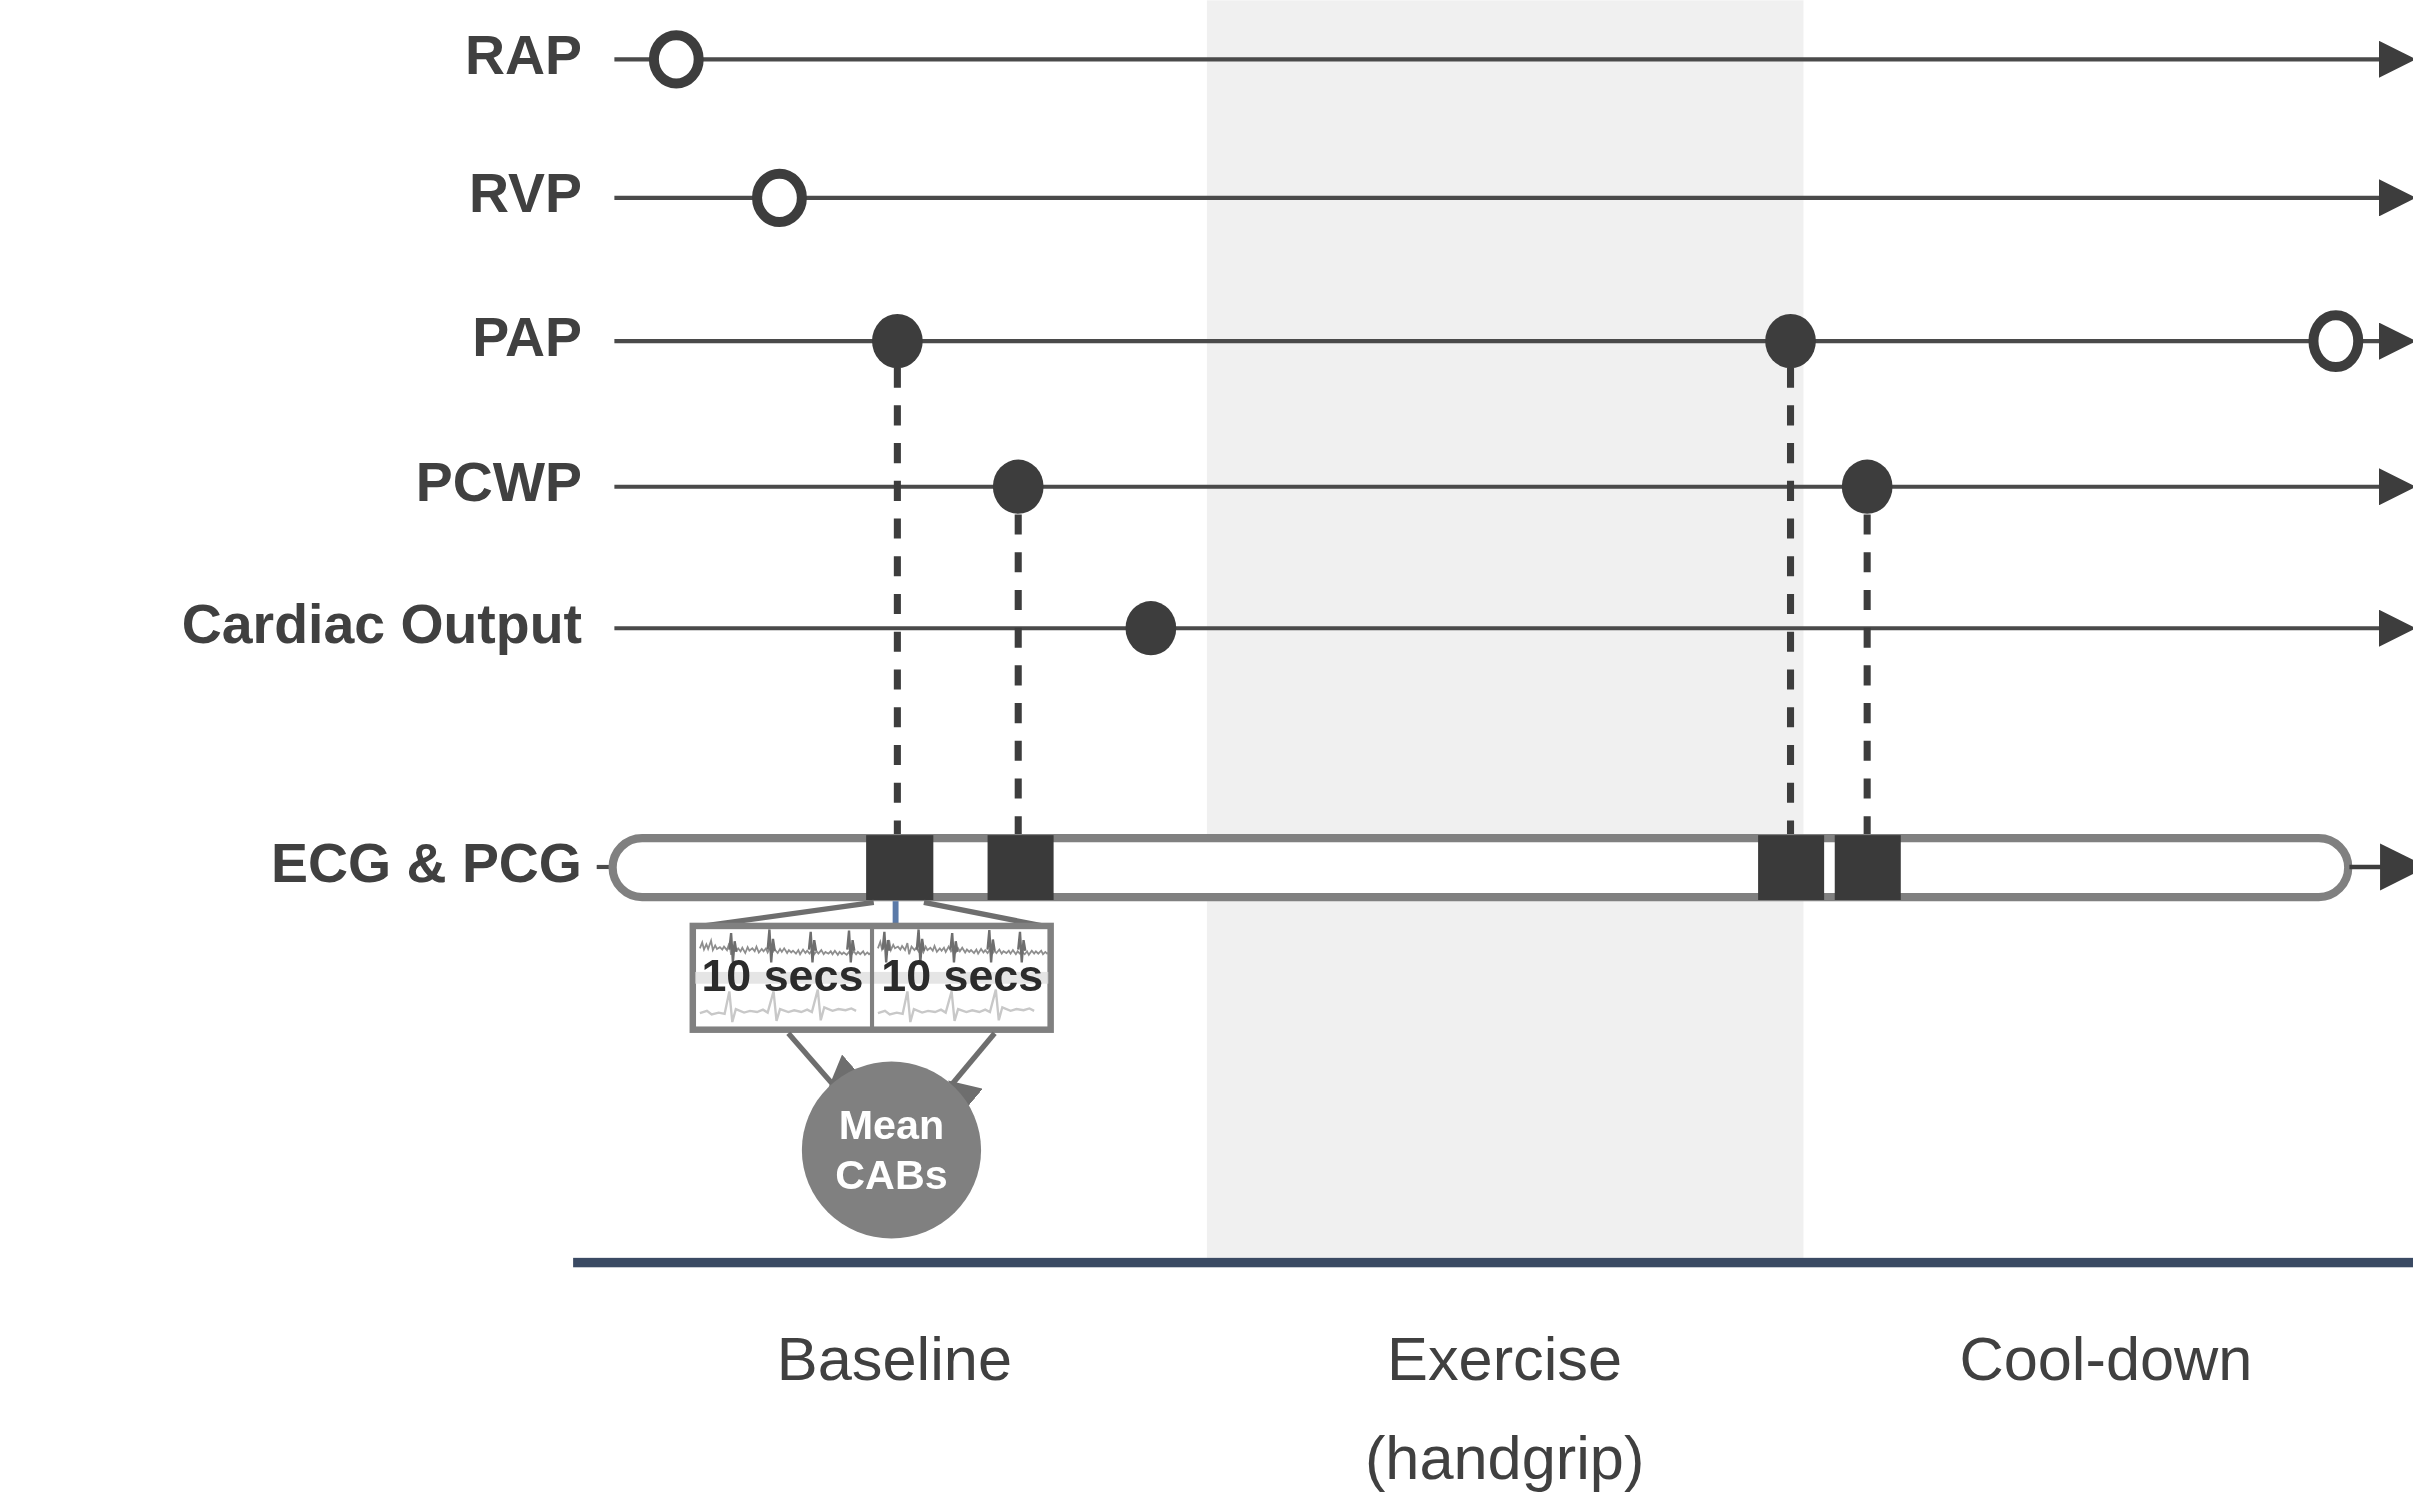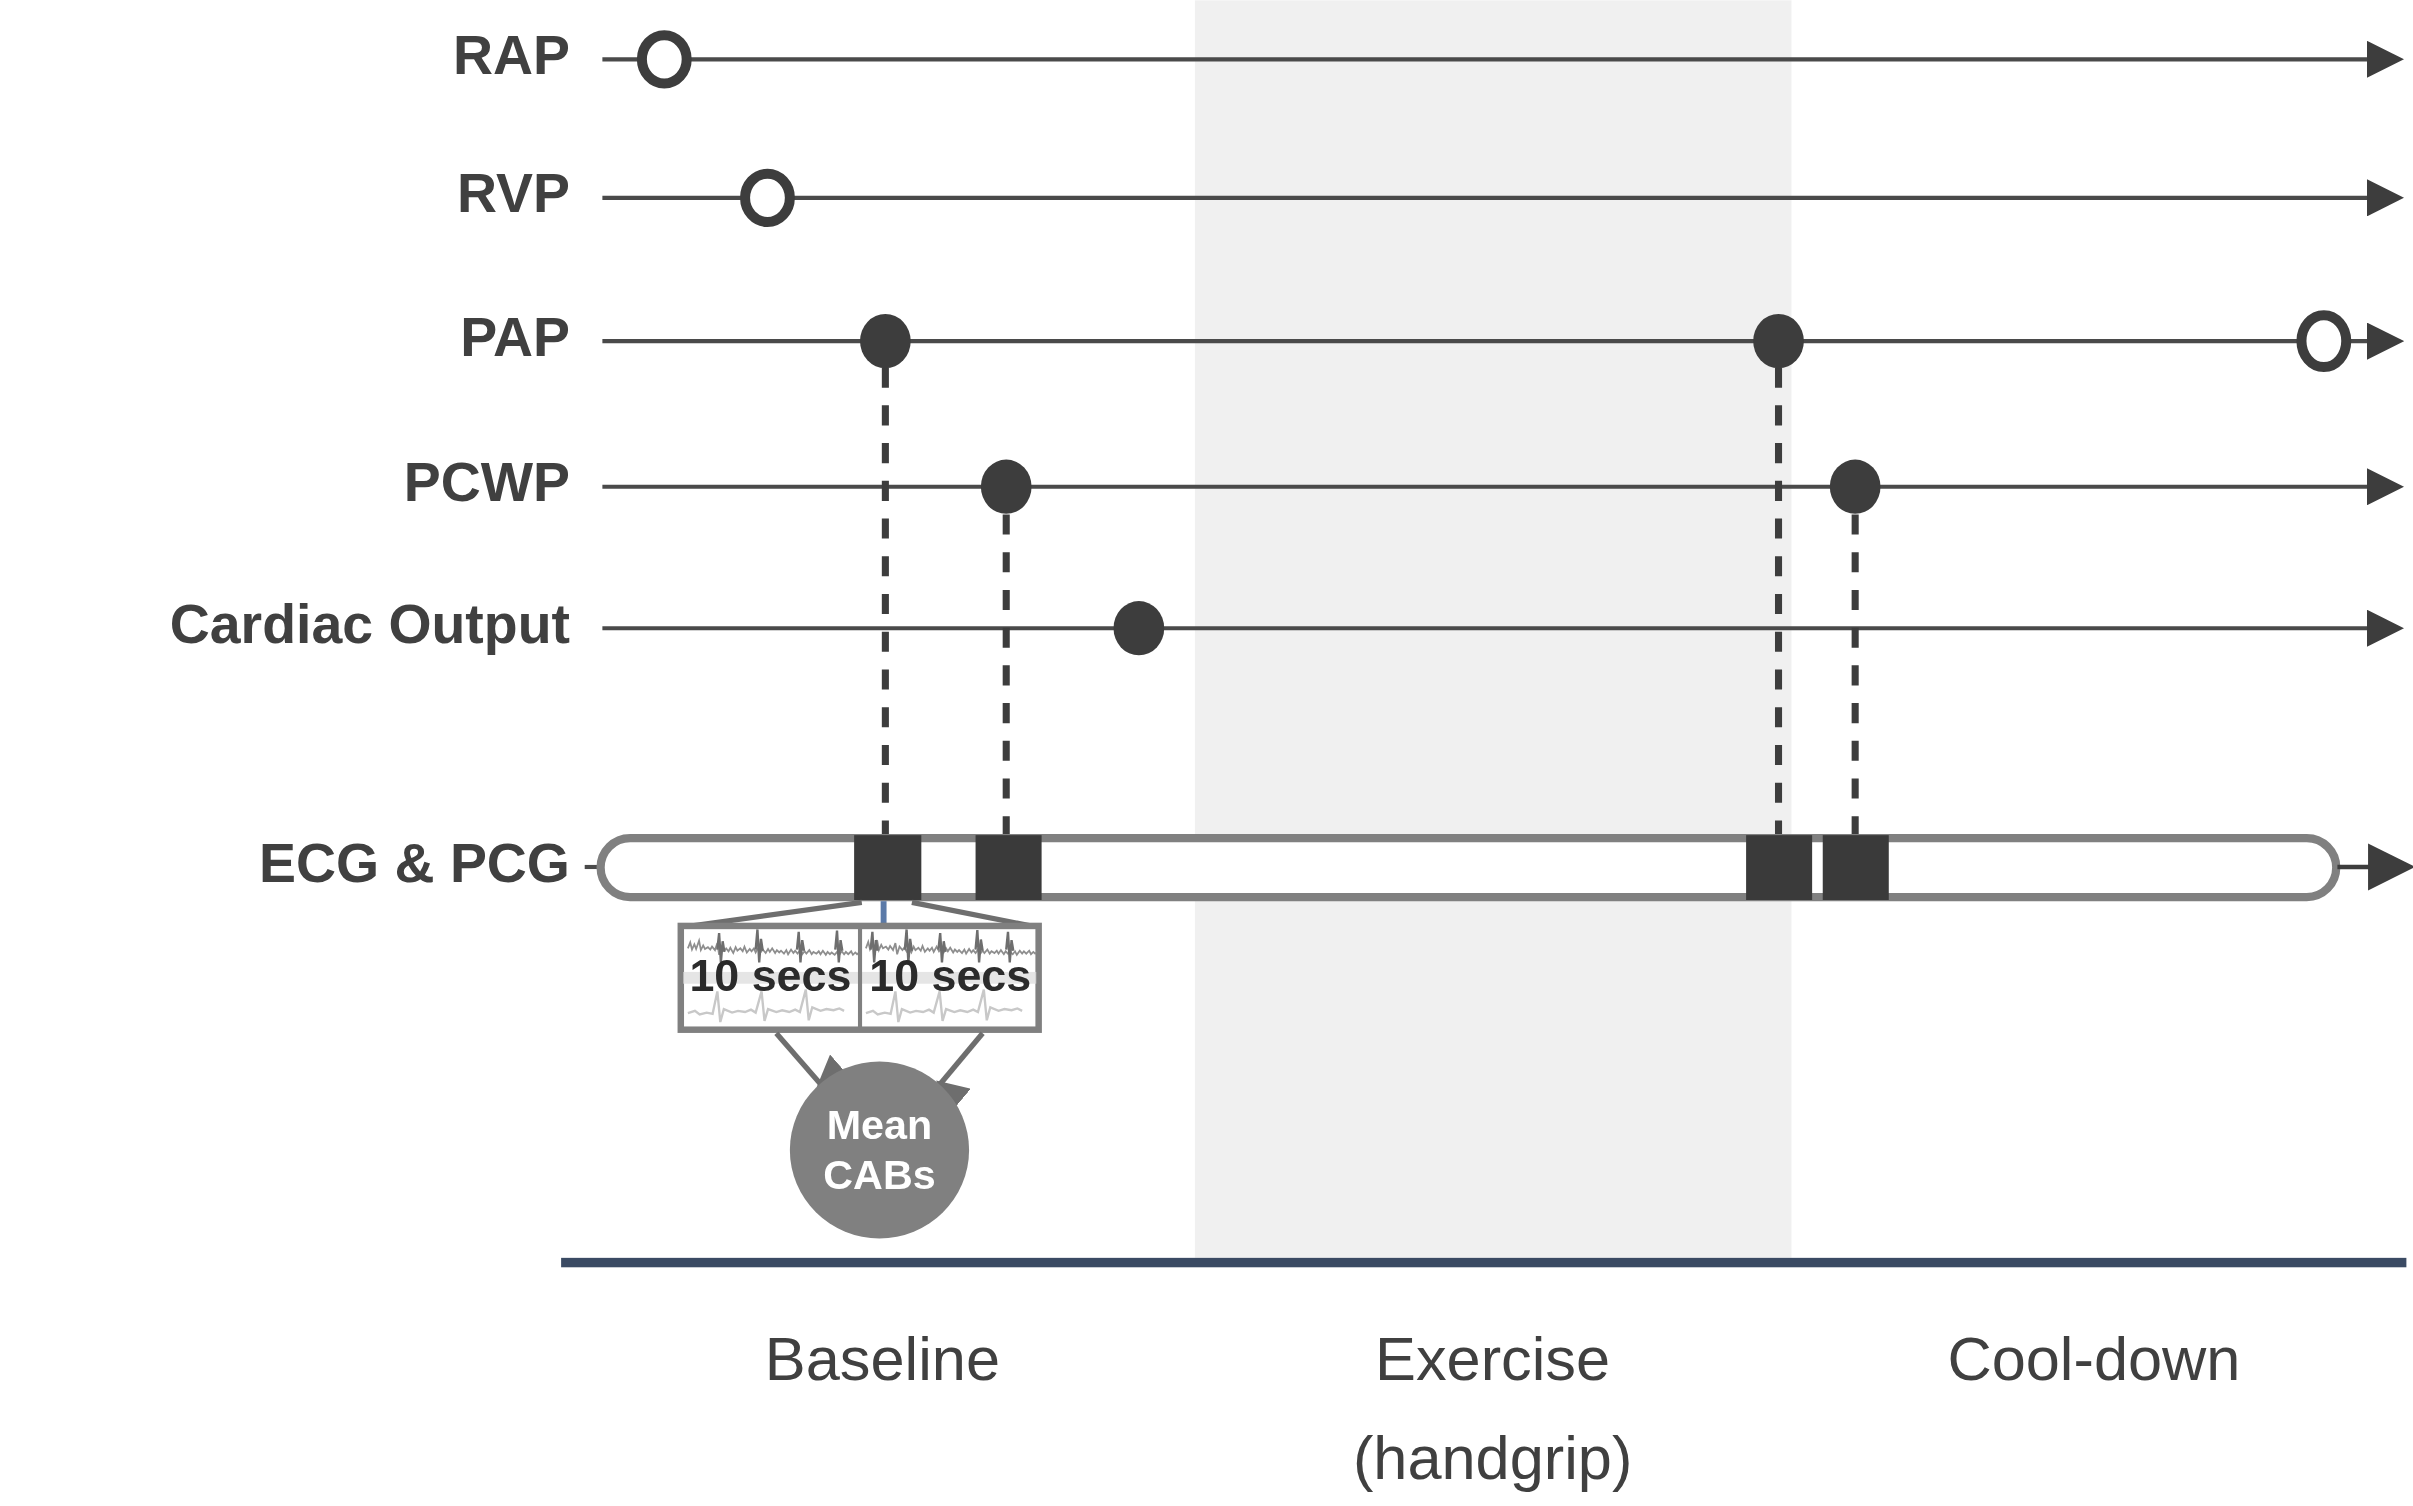--- a/index.html
+++ b/index.html
@@ -1,20 +1,20 @@
 <!DOCTYPE html>
 <html style="font-size:9.4px"><head>
 <meta charset="utf-8">
 <style>
   html,body{margin:0;padding:0;background:#ffffff;}
   body{
     width:2413px;height:1507px;position:relative;overflow:hidden;
     font-family:"Liberation Sans",sans-serif;
   }
-  #stage{position:absolute;left:4px;top:0;width:2160px;height:1507px;}
+  #stage{position:absolute;left:16px;top:0;width:2160px;height:1507px;}
   svg#diagram{position:absolute;left:0;top:0;width:2413px;height:1507px;display:block;}
   .rowlabel{
     font-family:"Liberation Sans",sans-serif;
     font-weight:bold;fill:#404040;font-size:94px;
     text-anchor:end;dominant-baseline:middle;
   }
   .phaselabel{
     font-family:"Liberation Sans",sans-serif;
     font-weight:normal;fill:#404040;font-size:104px;
     text-anchor:middle;dominant-baseline:middle;

